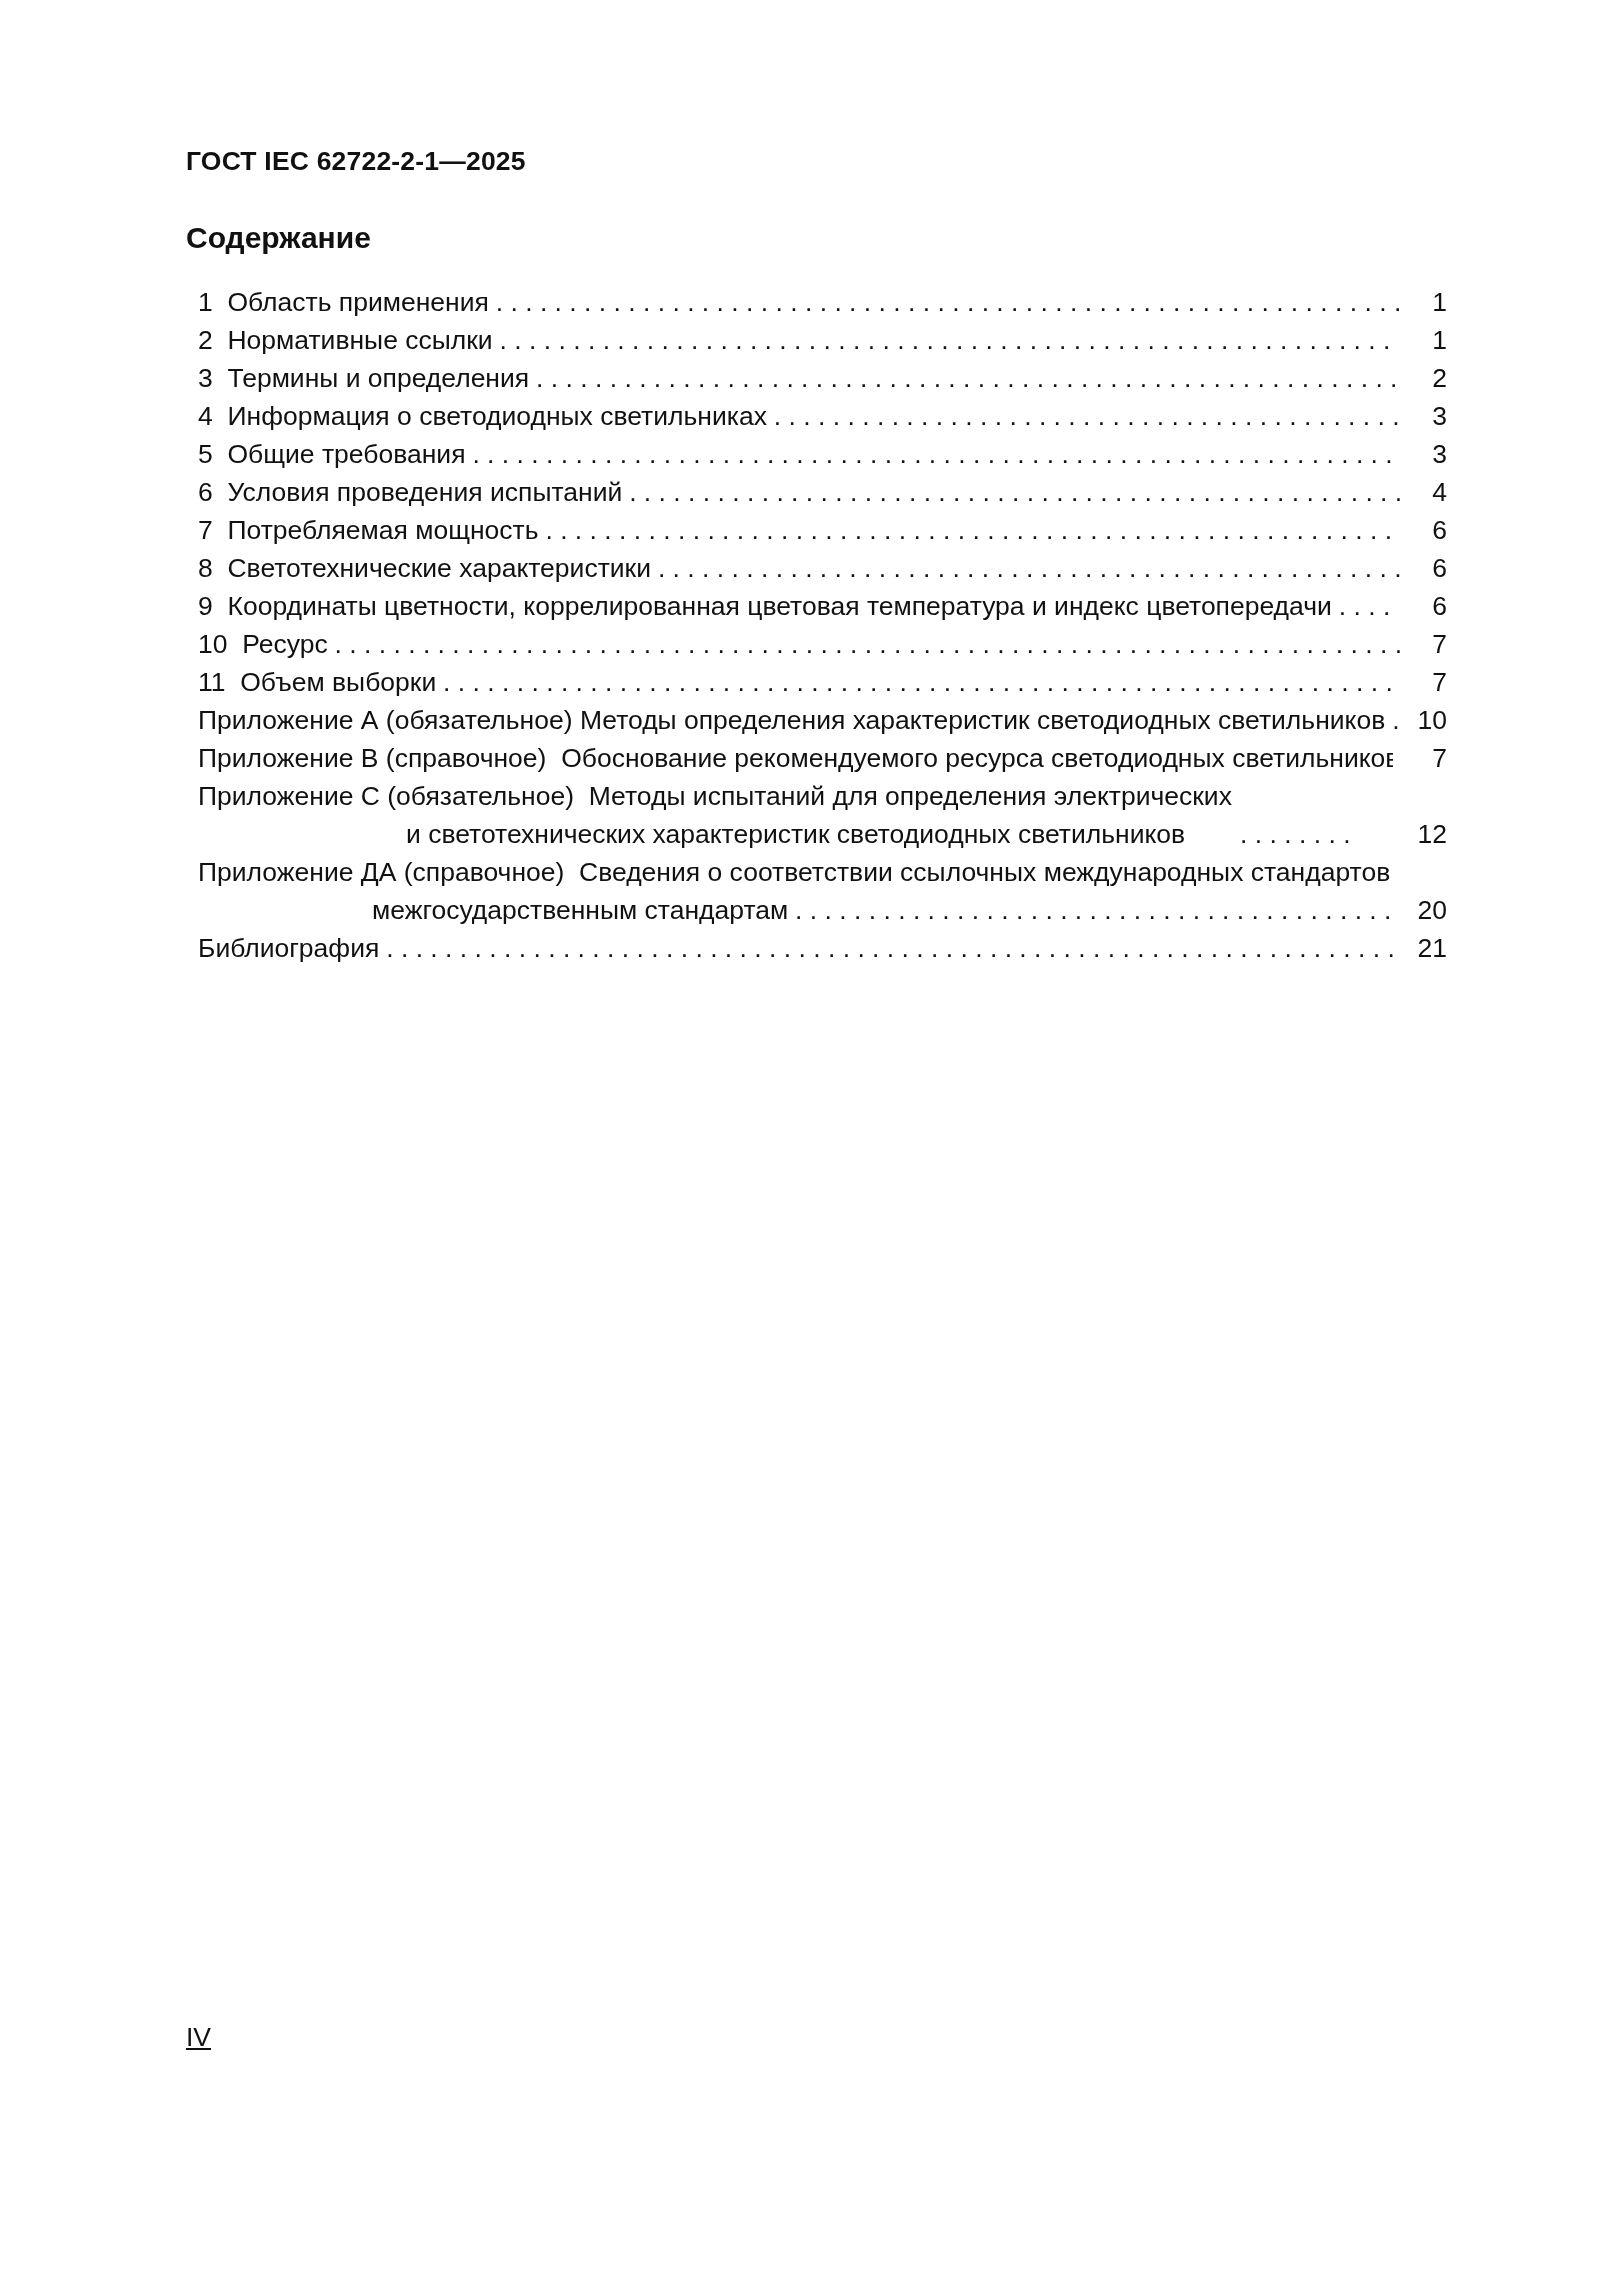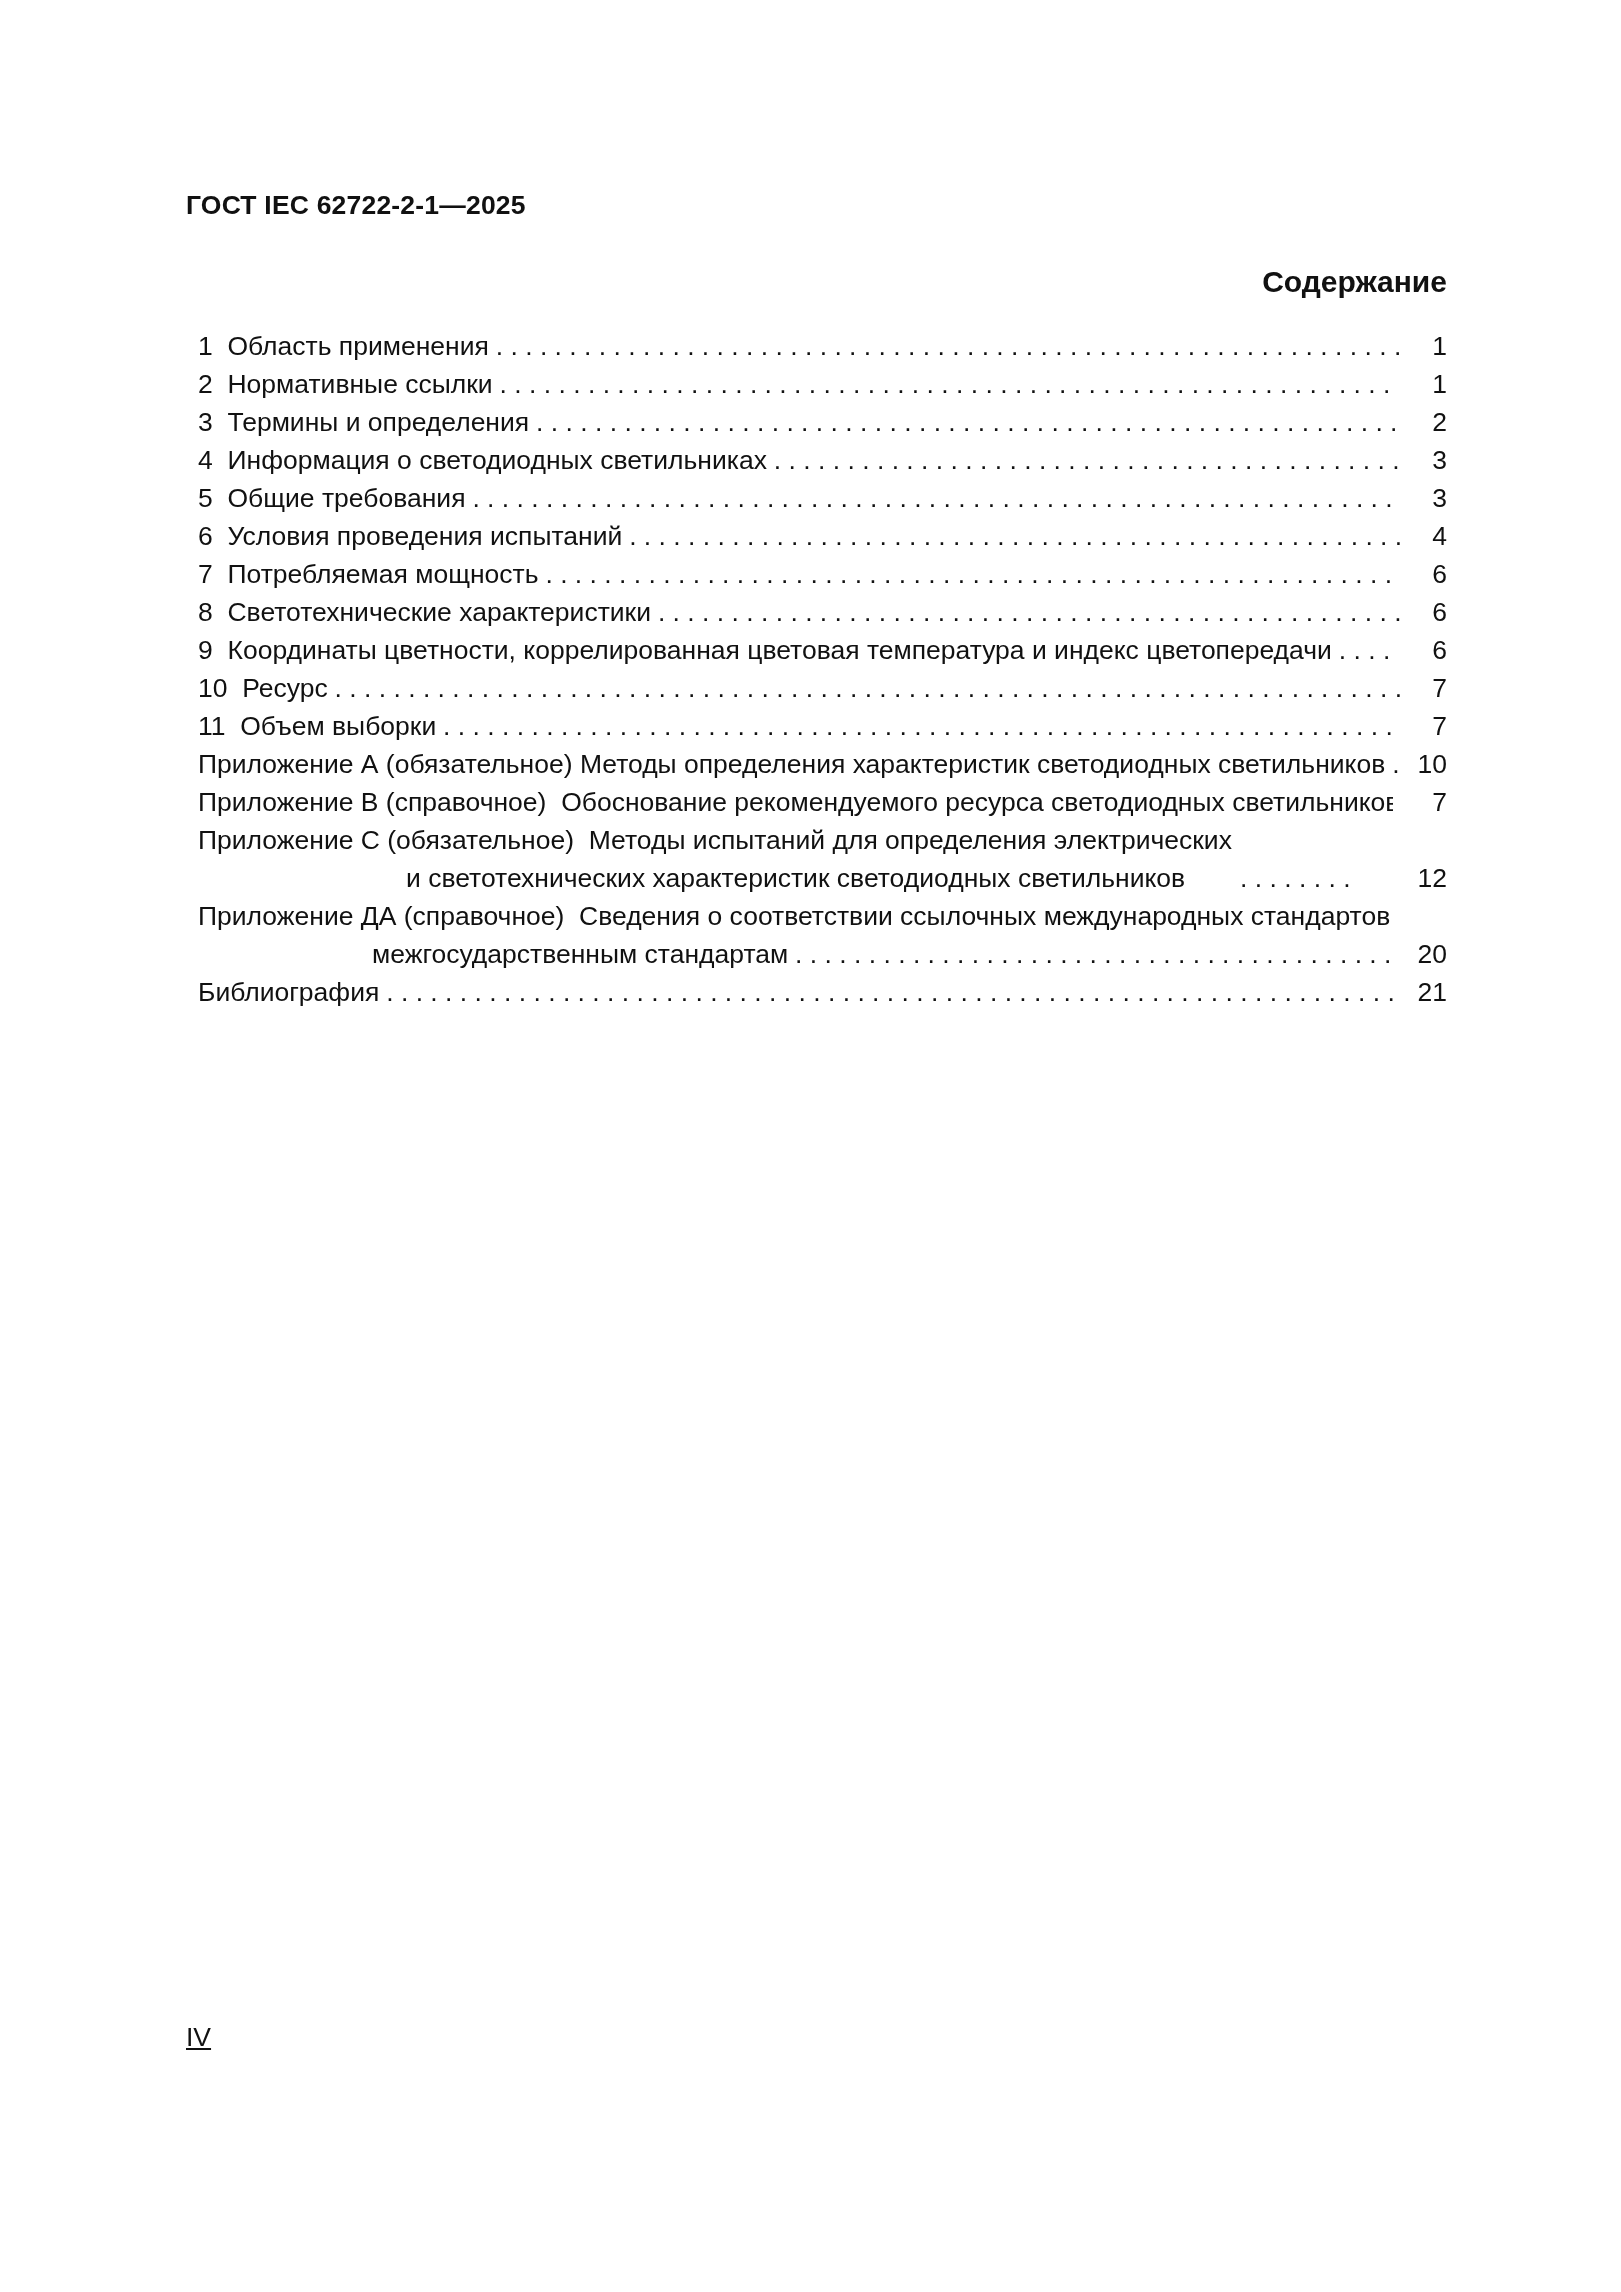--- a/index.html
+++ b/index.html
@@ -17,26 +17,25 @@
     font-family: "Liberation Sans", "DejaVu Sans", sans-serif;
     font-size: 26.5px;
     padding: 145px 174px 0 186px;
     overflow: hidden;
   }
   .doc-header {
     font-weight: 700;
     font-size: 26.5px;
     line-height: 33px;
     letter-spacing: 0.2px;
-    margin-top: 44px;
   }
   .toc-title {
     font-size: 30px;
     font-weight: 700;
-    text-align: right;
+    text-align: left;
     line-height: 37px;
     margin: 41px 0 27.4px 0;
   }
   .toc {
     width: 100%;
   }
   .toc-row {
     display: flex;
     align-items: baseline;
     line-height: 38px;

